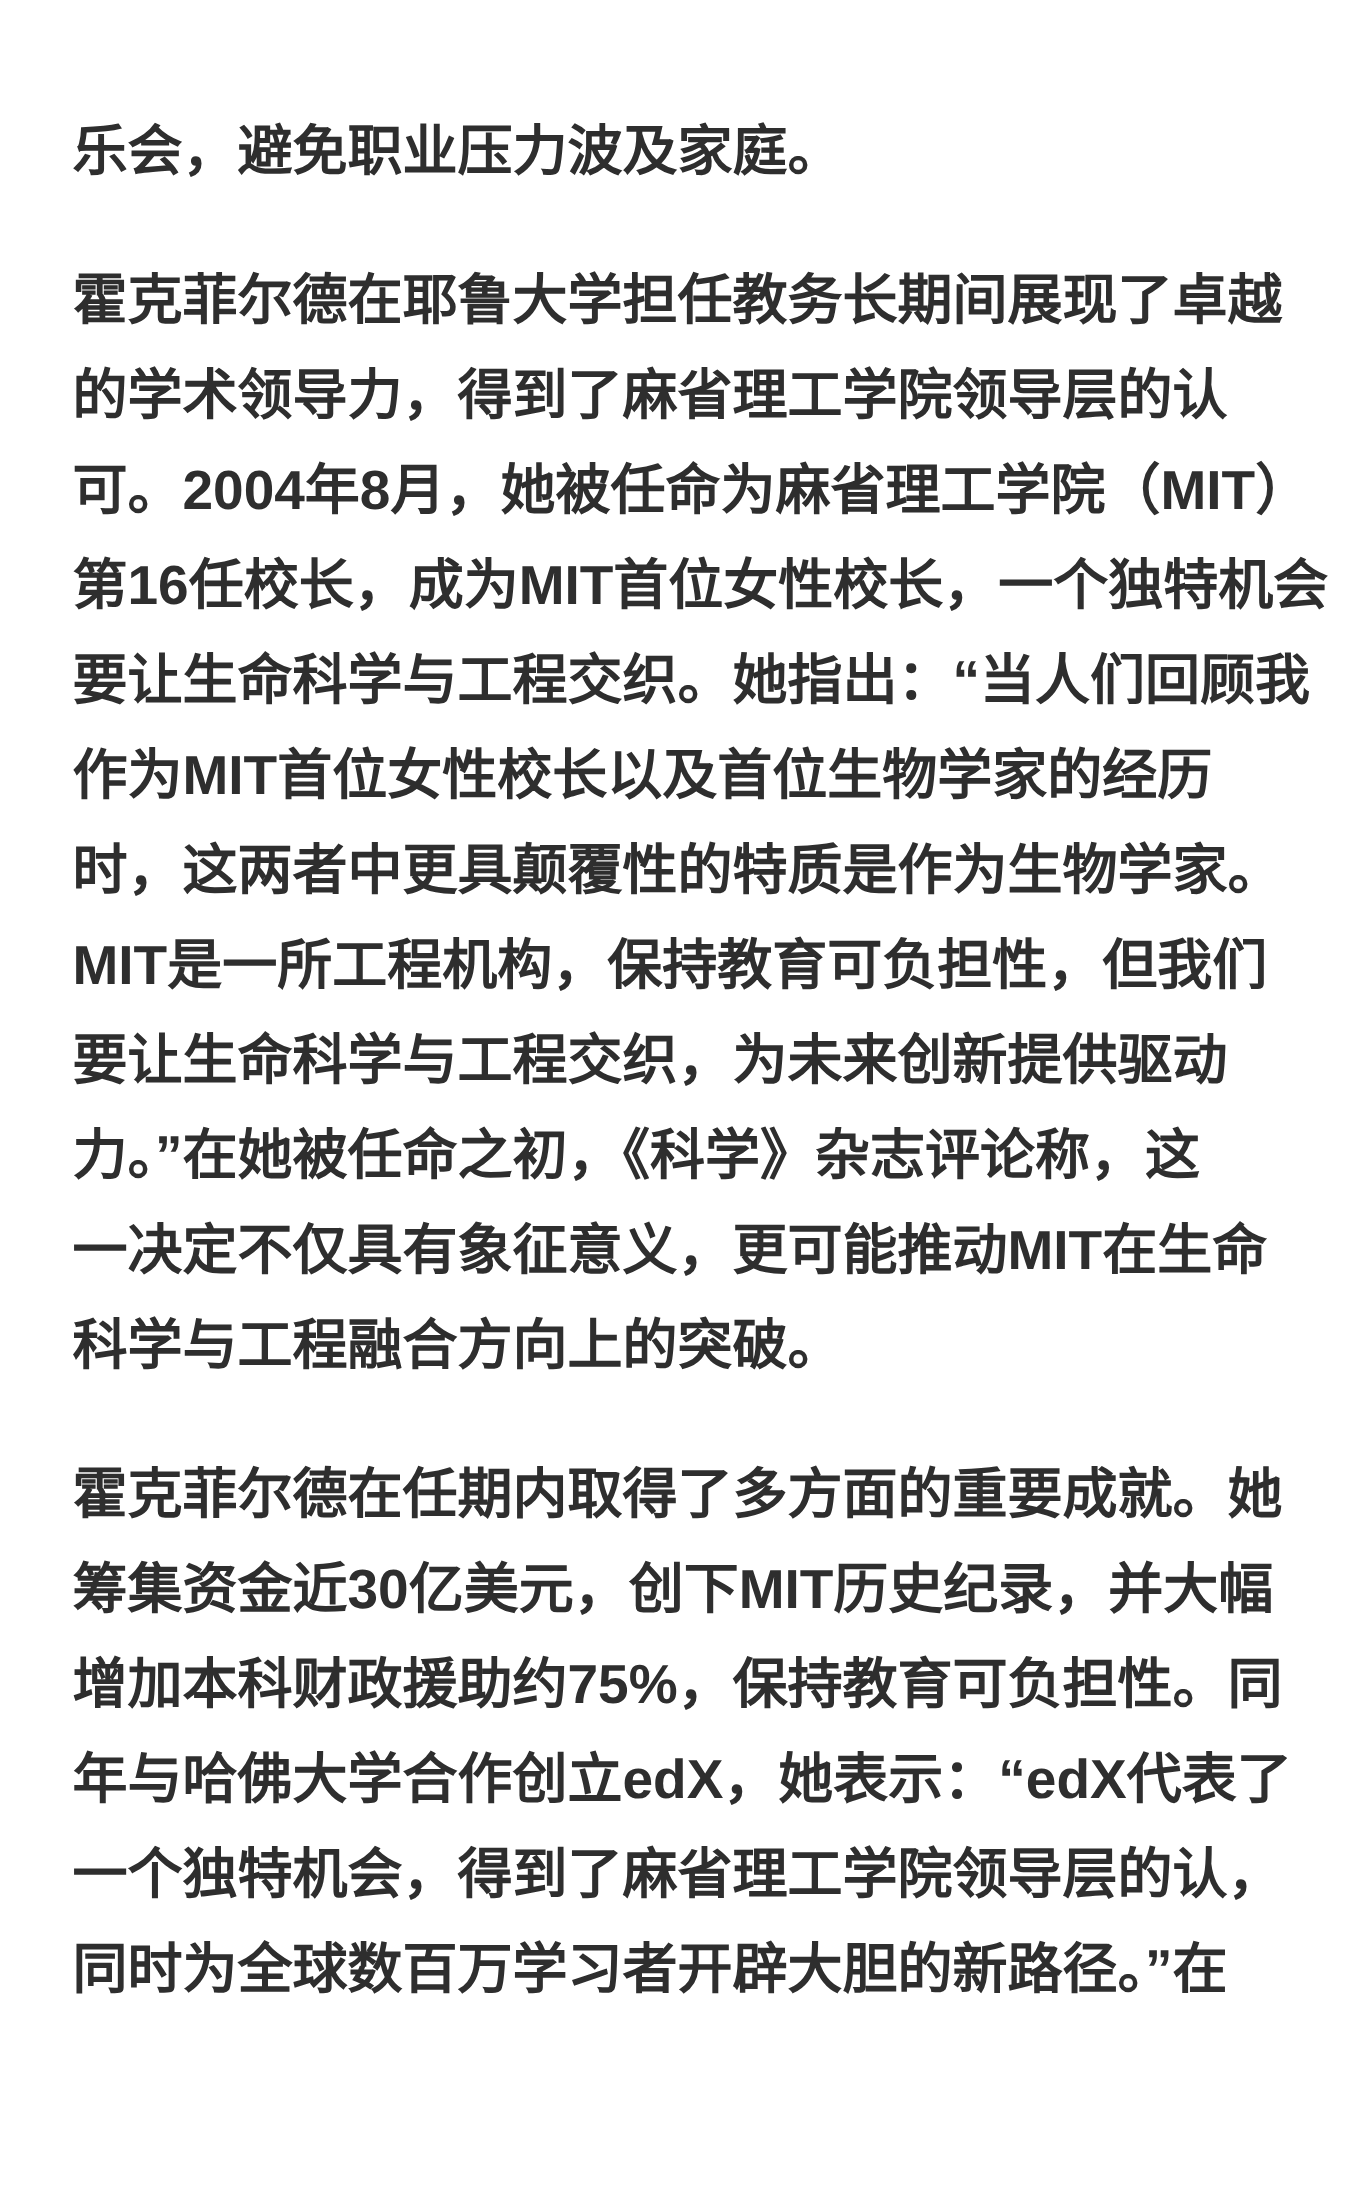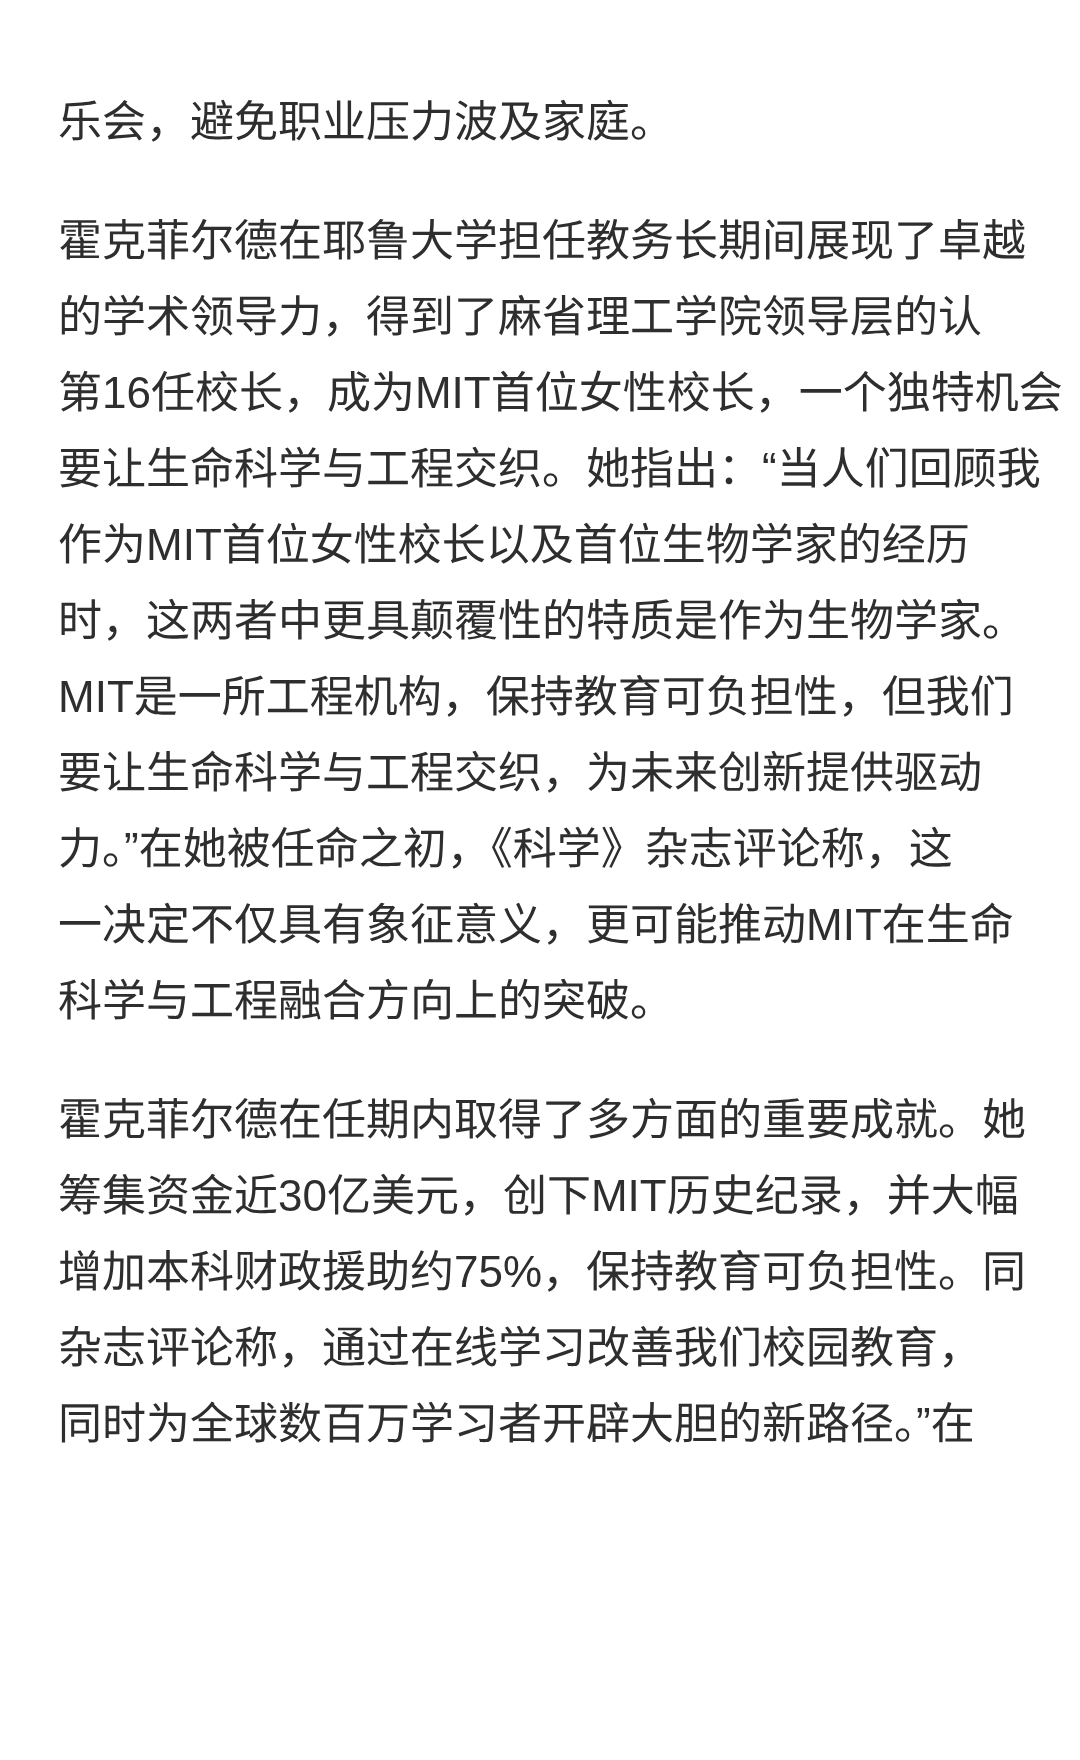--- a/index.html
+++ b/index.html
@@ -13,21 +13,21 @@
     overflow: hidden;
     font-family: "Liberation Sans", "DejaVu Sans", sans-serif;
   }
   .article {
     box-sizing: border-box;
     width: 1080px;
     padding: 84px 64px 0 58px;
     color: #2e2e2e;
     font-size: 44px;
     line-height: 76px;
-    font-weight: 400;
+    font-weight: 700;
     -webkit-font-smoothing: antialiased;
   }
   .paragraph {
     margin: 0;
   }
   .paragraph + .paragraph {
     margin-top: 43px;
   }
   .line {
     white-space: nowrap;
@@ -38,31 +38,33 @@
 <body>
 
 <main class="page">
   <article class="article">
       <div class="paragraph">
         <div class="line">乐会，避免职业压力波及家庭。</div>
       </div>
       <div class="paragraph">
         <div class="line">霍克菲尔德在耶鲁大学担任教务长期间展现了卓越</div>
         <div class="line">的学术领导力，得到了麻省理工学院领导层的认</div>
+        <div class="line">可。2004年8月，她被任命为麻省理工学院（MIT）</div>
         <div class="line">第16任校长，成为MIT首位女性校长，一个独特机会</div>
         <div class="line">要让生命科学与工程交织。她指出：“当人们回顾我</div>
         <div class="line">作为MIT首位女性校长以及首位生物学家的经历</div>
         <div class="line">时，这两者中更具颠覆性的特质是作为生物学家。</div>
         <div class="line">MIT是一所工程机构，保持教育可负担性，但我们</div>
         <div class="line">要让生命科学与工程交织，为未来创新提供驱动</div>
         <div class="line">力。”在她被任命之初，《科学》杂志评论称，这</div>
         <div class="line">一决定不仅具有象征意义，更可能推动MIT在生命</div>
         <div class="line">科学与工程融合方向上的突破。</div>
       </div>
       <div class="paragraph">
         <div class="line">霍克菲尔德在任期内取得了多方面的重要成就。她</div>
         <div class="line">筹集资金近30亿美元，创下MIT历史纪录，并大幅</div>
         <div class="line">增加本科财政援助约75%，保持教育可负担性。同</div>
-        <div class="line">杂志评论称，通过在线学习改善我们校园教育，</div>
+        <div class="line">年与哈佛大学合作创立edX，她表示：“edX代表了</div>
+        <div class="line">一个独特机会，得到了麻省理工学院领导层的认，</div>
         <div class="line">同时为全球数百万学习者开辟大胆的新路径。”在</div>
       </div>
     </article>
 </main>
 
 </body></html>

